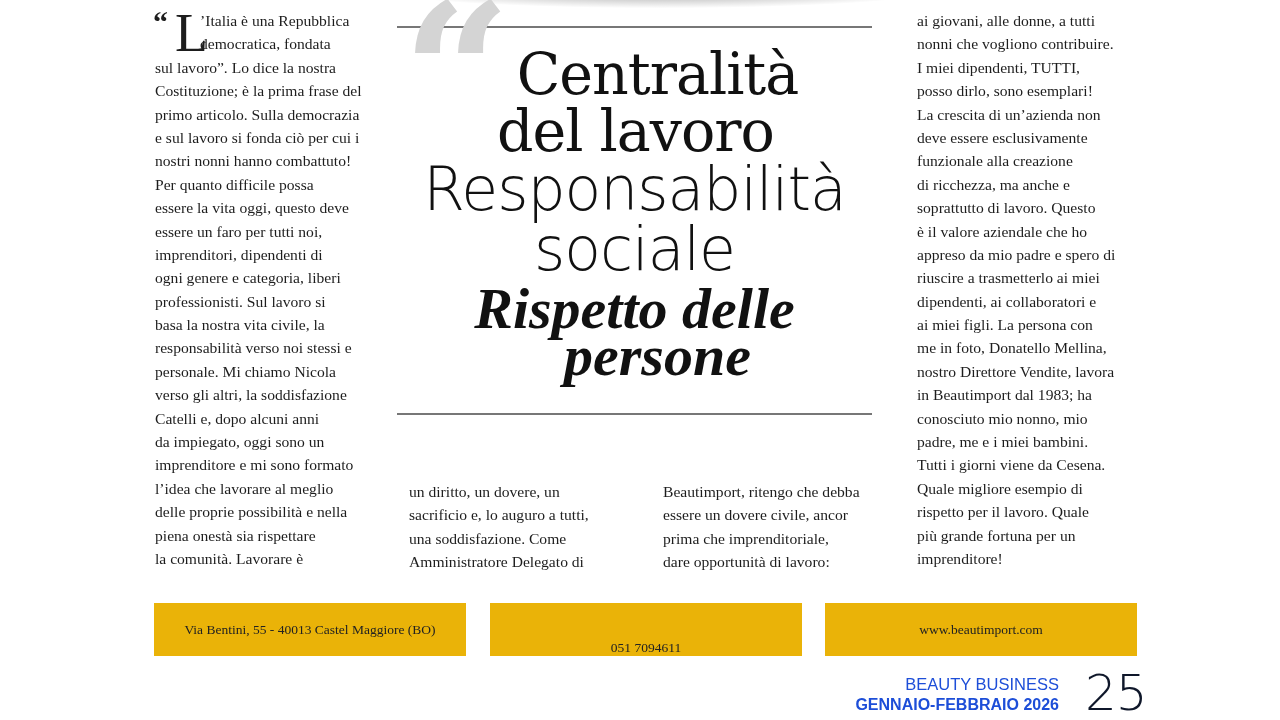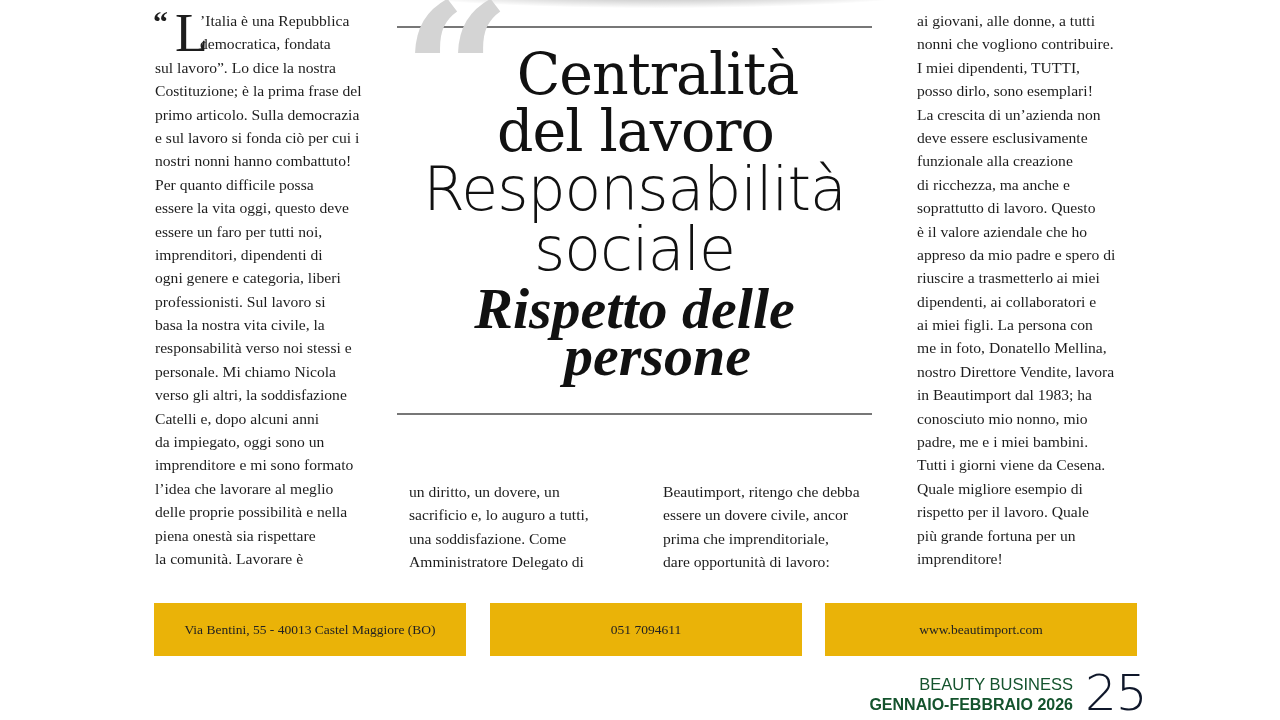--- a/index.html
+++ b/index.html
@@ -26,23 +26,23 @@
   #h2 { top:103px; left:405px; text-align:left; padding-left:92px; width:420px; }
   .h-thin { font-family:"DejaVu Sans", sans-serif; font-weight:200; font-size:60px; line-height:58px; letter-spacing:-1px; -webkit-text-stroke:0; font-stretch:condensed; }
   #h3 { top:160px; }
   #h4 { top:220px; }
   .h-ital { font-family:"Liberation Serif", serif; font-style:italic; font-weight:bold; font-size:58px; line-height:50px; }
   #h5 { top:284px; }
   #h6 { top:331px; left:420px; }
   .footer-box { position:absolute; top:603px; height:53px; background:#eab308; display:flex; align-items:center; justify-content:center;
     font-family:"Liberation Serif", serif; font-size:13.5px; color:#222; }
   #box-address { left:154px; width:312px; }
-  #box-phone { left:490px; width:312px; }
+  #box-phone { left:490px; width:312px;align-items:flex-end; }
   #box-web { left:825px; width:312px; }
-  .mag { position:absolute; right:207px; font-family:"Liberation Sans", sans-serif; color:#14532d; text-align:right; white-space:nowrap; }
+  .mag { position:absolute; right:221px; font-family:"Liberation Sans", sans-serif; color:#1d4ed8; text-align:right; white-space:nowrap; }
   #mag-name { top:675px; font-size:16.5px; }
   #mag-issue { top:696px; font-size:16px; font-weight:bold; }
   #page-num { position:absolute; left:1085px; top:668px; font-family:"DejaVu Sans", sans-serif; font-weight:200; font-size:50px; line-height:50px; color:#0f172a; letter-spacing:-1px; }
 </style>
 </head>
 <body>
 
 <div class="top-shadow"></div>
 
 <div class="col" id="col-left">

